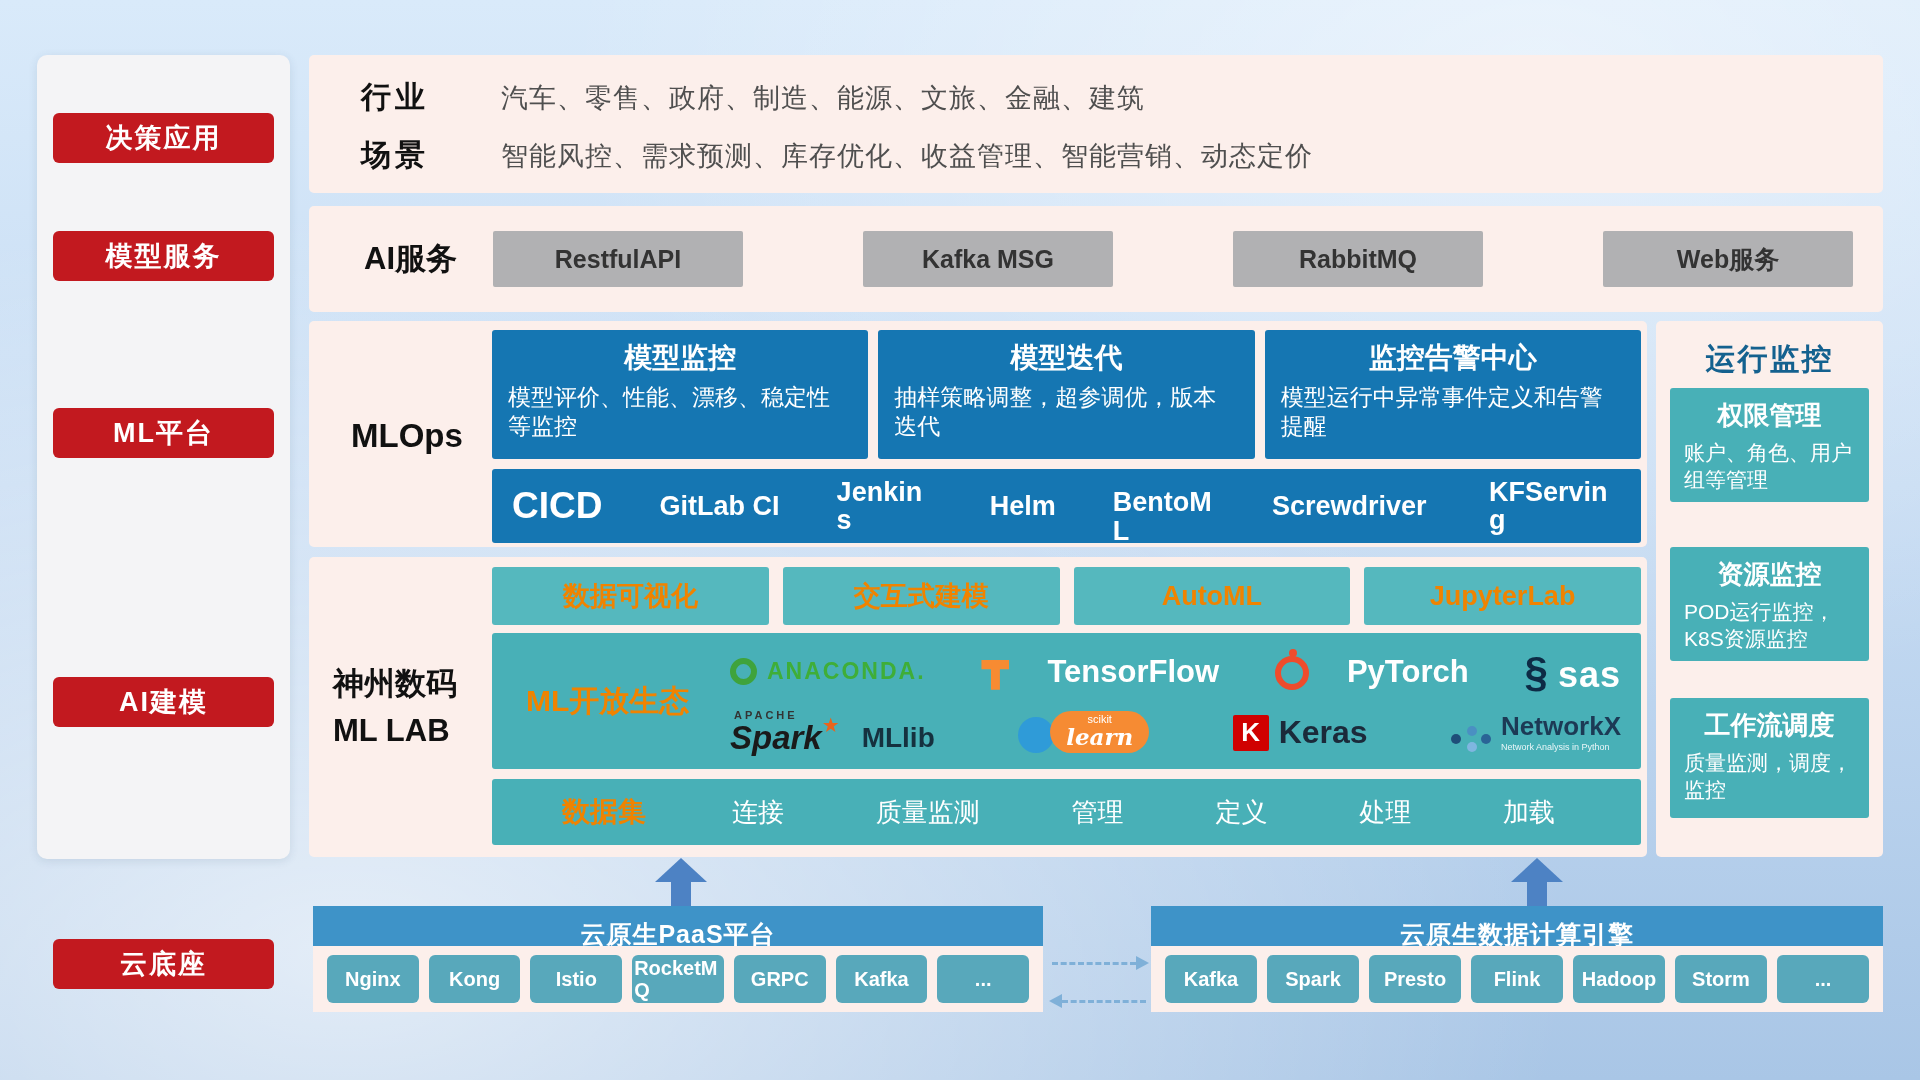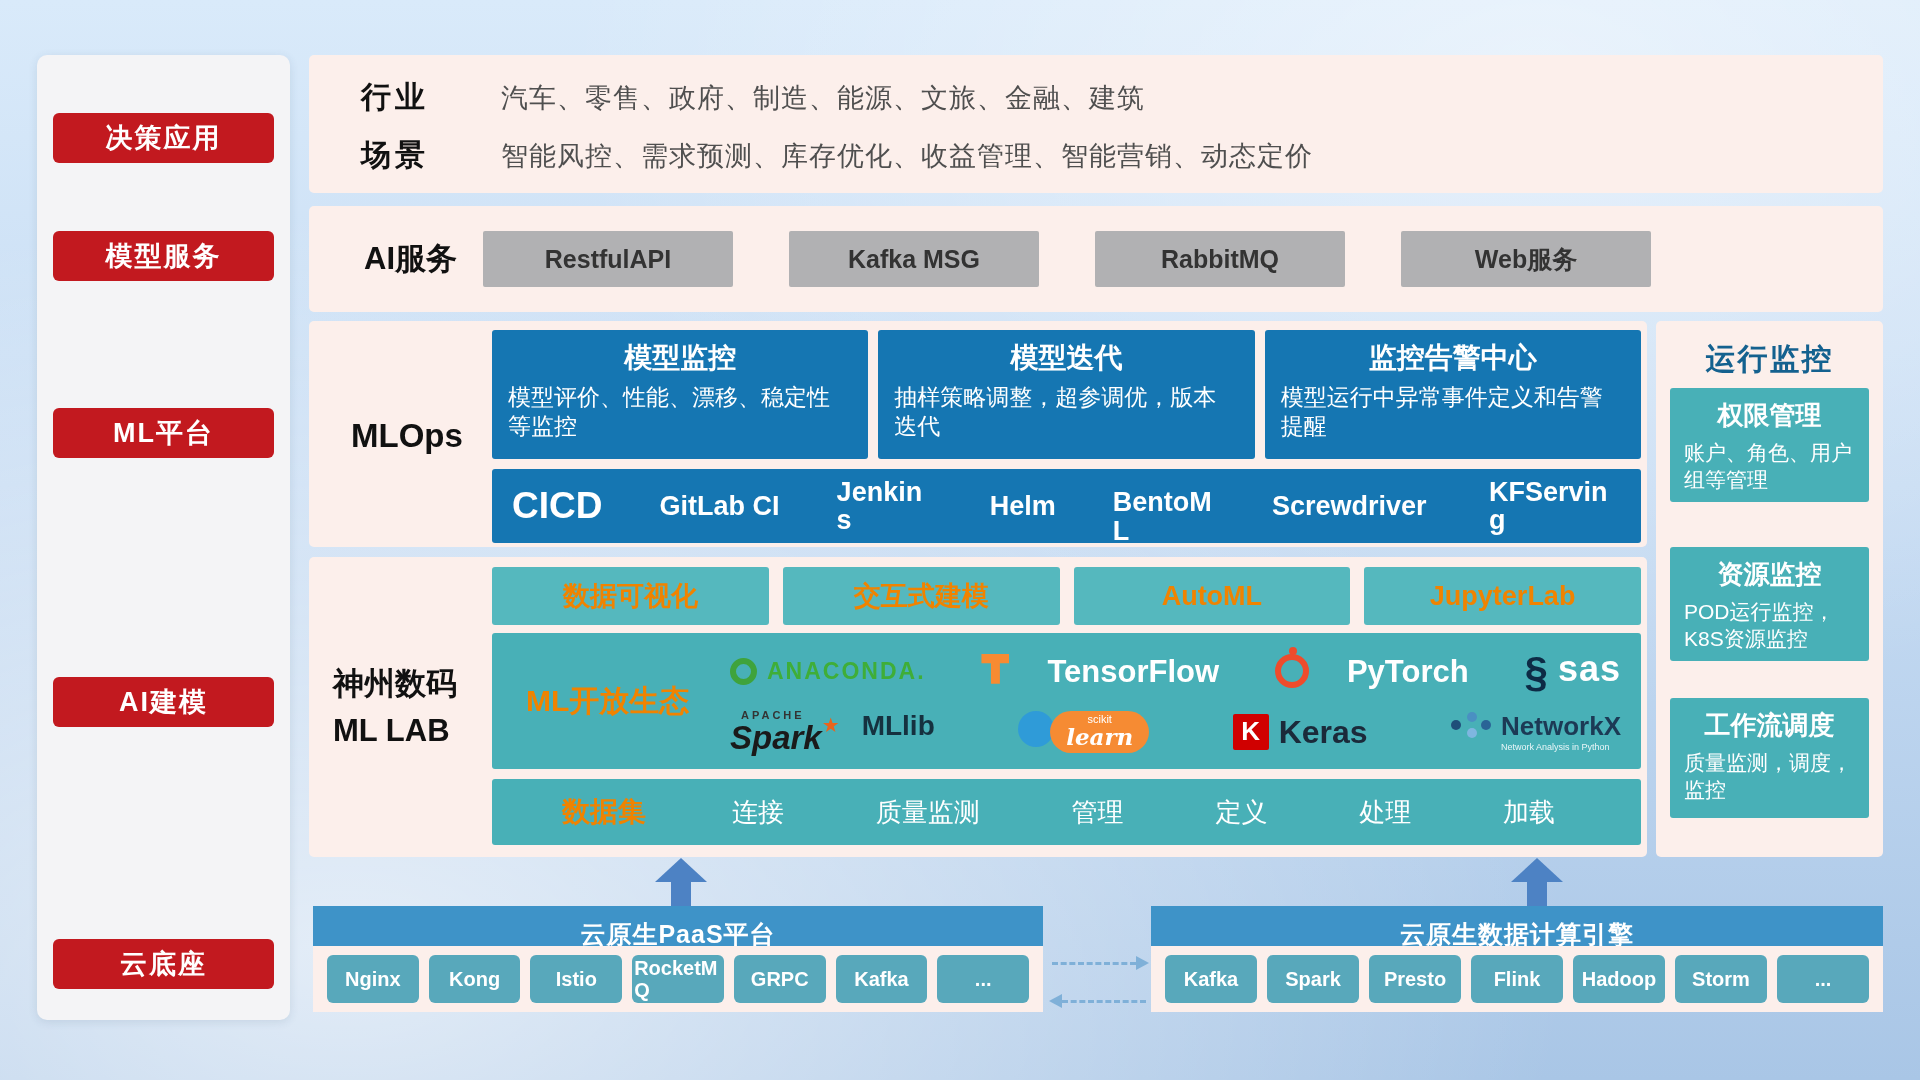--- a/index.html
+++ b/index.html
@@ -6,33 +6,33 @@
   body{background:#b7cfeb;}
   .stage{
     position:relative;width:1920px;height:1080px;overflow:hidden;
     font-family:"Liberation Sans","DejaVu Sans",sans-serif;
     background:
       radial-gradient(ellipse at 18% 88%, rgba(255,255,255,.65), rgba(255,255,255,0) 55%),
       radial-gradient(ellipse at 80% 6%, rgba(255,255,255,.45), rgba(255,255,255,0) 45%),
       linear-gradient(180deg,#d9eafa 0%,#c7dcf3 45%,#a9c6e6 100%);
   }
   
-  .sidebar{position:absolute;left:37px;top:55px;width:253px;height:965px;background:#f4f4f6;border-radius:10px;box-shadow:0 2px 10px rgba(40,70,110,.12);}
+  .sidebar{position:absolute;left:37px;top:55px;width:253px;height:804px;background:#f4f4f6;border-radius:10px;box-shadow:0 2px 10px rgba(40,70,110,.12);}
   .red-btn{position:absolute;left:16px;width:221px;height:50px;background:#c2191f;color:#fff;
     font-size:27px;font-weight:bold;letter-spacing:2px;display:flex;align-items:center;justify-content:center;border-radius:6px;}
   
   .panel{position:absolute;background:#fcefeb;border-radius:5px;}
   .top-panel{left:309px;top:55px;width:1574px;height:138px;}
   .ind-row{position:absolute;left:52px;right:30px;display:flex;align-items:center;}
   .ind-row.r0{top:22px;} .ind-row.r1{top:80px;}
   .ind-label{font-size:30px;font-weight:bold;color:#111;width:140px;letter-spacing:4px;}
   .ind-text{font-size:27px;color:#4f4f4f;letter-spacing:1px;}
   .ai-panel{left:309px;top:206px;width:1574px;height:106px;}
   .ai-label{position:absolute;left:55px;top:50%;transform:translateY(-50%);font-size:31px;font-weight:bold;color:#111;}
-  .ai-btns{position:absolute;left:174px;top:50%;transform:translateY(-50%);display:flex;gap:56px;}
+  .ai-btns{position:absolute;left:184px;top:50%;transform:translateY(-50%);display:flex;gap:120px;}
   .gray-btn{width:250px;height:56px;background:#b1b1b3;color:#333;font-size:25px;font-weight:bold;
     display:flex;align-items:center;justify-content:center;border-radius:2px;}
   
   .mlops-panel{left:309px;top:321px;width:1338px;height:226px;}
   .mlops-label{position:absolute;left:42px;top:96px;font-size:33px;font-weight:bold;color:#111;}
   .mlops-cards{position:absolute;left:183px;top:9px;width:1149px;display:flex;gap:10px;}
   .blue-card{flex:1;height:129px;background:#1576b2;border-radius:3px;color:#fff;}
   .card-title{text-align:center;font-size:28px;font-weight:bold;margin-top:9px;}
   .card-desc{font-size:23px;line-height:1.28;margin:6px 16px 0;text-align:left;}
   .cicd-bar{position:absolute;left:183px;top:148px;width:1149px;height:74px;background:#1576b2;border-radius:3px;
@@ -44,32 +44,32 @@
   .mllab-panel{left:309px;top:557px;width:1338px;height:300px;}
   .mllab-label{position:absolute;left:24px;top:104px;font-size:31px;font-weight:bold;color:#111;line-height:1.5;}
   .mllab-content{position:absolute;left:183px;top:0;width:1149px;height:100%;}
   .tools-row{position:absolute;left:0;right:0;top:10px;height:58px;display:flex;gap:14px;text-align:right;}
   .teal-btn{flex:1;background:#55b8be;color:#f08300;font-size:27px;font-weight:bold;
     display:flex;align-items:center;justify-content:center;border-radius:3px;}
   .eco-box{position:absolute;left:0;right:0;top:76px;height:136px;background:#48b0b7;border-radius:3px;}
   .eco-label{position:absolute;left:34px;top:50%;transform:translateY(-50%);color:#f08300;font-size:30px;font-weight:bold;}
   .logo-rows{position:absolute;left:238px;right:20px;top:0;bottom:0;display:flex;flex-direction:column;justify-content:space-evenly;}
   .logo-row{display:flex;align-items:center;justify-content:space-between;}
-  .logo{display:flex;align-items:flex-start;gap:10px;}
+  .logo{display:flex;align-items:flex-end;gap:10px;}
   .ana-ring{width:27px;height:27px;border:6px solid #3fa33c;border-radius:50%;box-sizing:border-box;}
   .ana-text{color:#3fae38;font-size:23px;font-weight:bold;letter-spacing:2px;}
   .tf-icon{width:28px;height:30px;background:#f78b32;
     clip-path:polygon(0% 0%,100% 0%,100% 32%,66% 32%,66% 100%,34% 100%,34% 32%,0% 32%);}
   .tf-text,.pt-text{color:#fff;font-size:31px;font-weight:bold;margin-left:28px;}
   .pt-icon{width:22px;height:22px;border:6px solid #ee4c2c;border-radius:50%;position:relative;}
   .pt-icon::before{content:"";position:absolute;top:-13px;left:8px;width:8px;height:8px;border-radius:50%;background:#ee4c2c;}
   .sas-swirl::before{content:"§";font-size:42px;color:#0d2b45;font-weight:bold;}
   .sas-text{color:#fff;font-size:36px;font-weight:bold;letter-spacing:1px;}
   .spark-stack{display:flex;flex-direction:column;line-height:1;}
-  .apache-text{font-size:11px;color:#333;font-weight:bold;letter-spacing:3px;margin-left:11px;}
+  .apache-text{font-size:11px;color:#333;font-weight:bold;letter-spacing:3px;margin-left:4px;}
   .spark-word{display:flex;align-items:flex-start;}
   .spark-text{font-size:33px;font-weight:bold;font-style:italic;color:#1a1a1a;}
   .spark-star::before{content:"★";color:#e8641c;font-size:20px;position:relative;top:-6px;}
   .mllib-text{font-size:28px;font-weight:bold;color:#15313f;margin-left:12px;}
   .skl-circle{width:36px;height:36px;border-radius:50%;background:#2f9bd8;margin-right:-14px;}
   .skl-blob{position:relative;background:#f68b33;border-radius:22px;padding:3px 16px 5px;display:flex;flex-direction:column;align-items:center;}
   .skl-top{font-size:11px;color:#fff;line-height:1;}
   .skl-text{font-size:23px;color:#fff;font-weight:bold;font-style:italic;font-family:"DejaVu Serif",serif;line-height:1;}
   .keras-box{width:36px;height:36px;background:#d00000;color:#fff;display:flex;align-items:center;justify-content:center;font-size:26px;font-weight:bold;border-radius:2px;}
   .keras-text{font-size:32px;font-weight:bold;color:#1b2a3a;}

